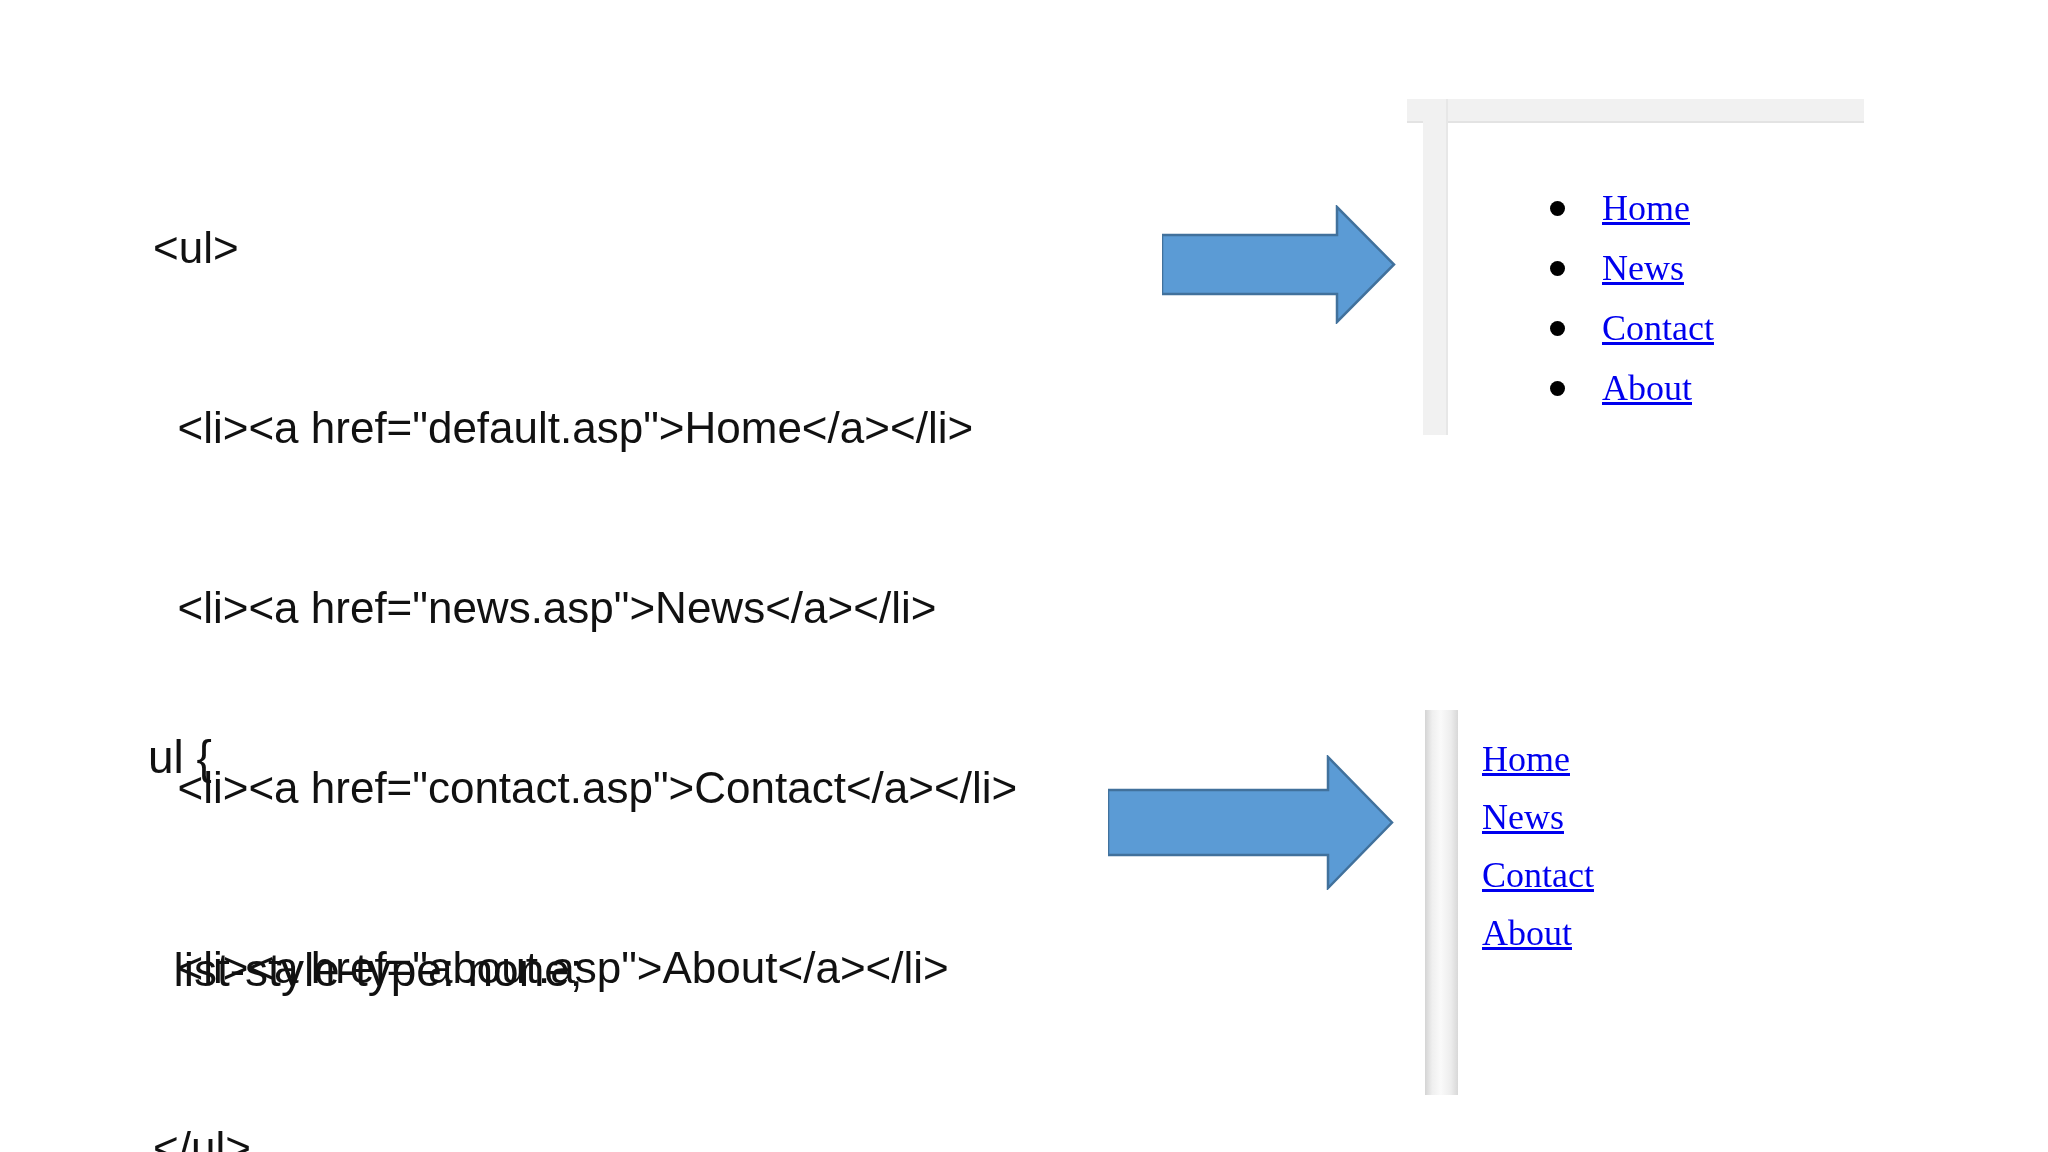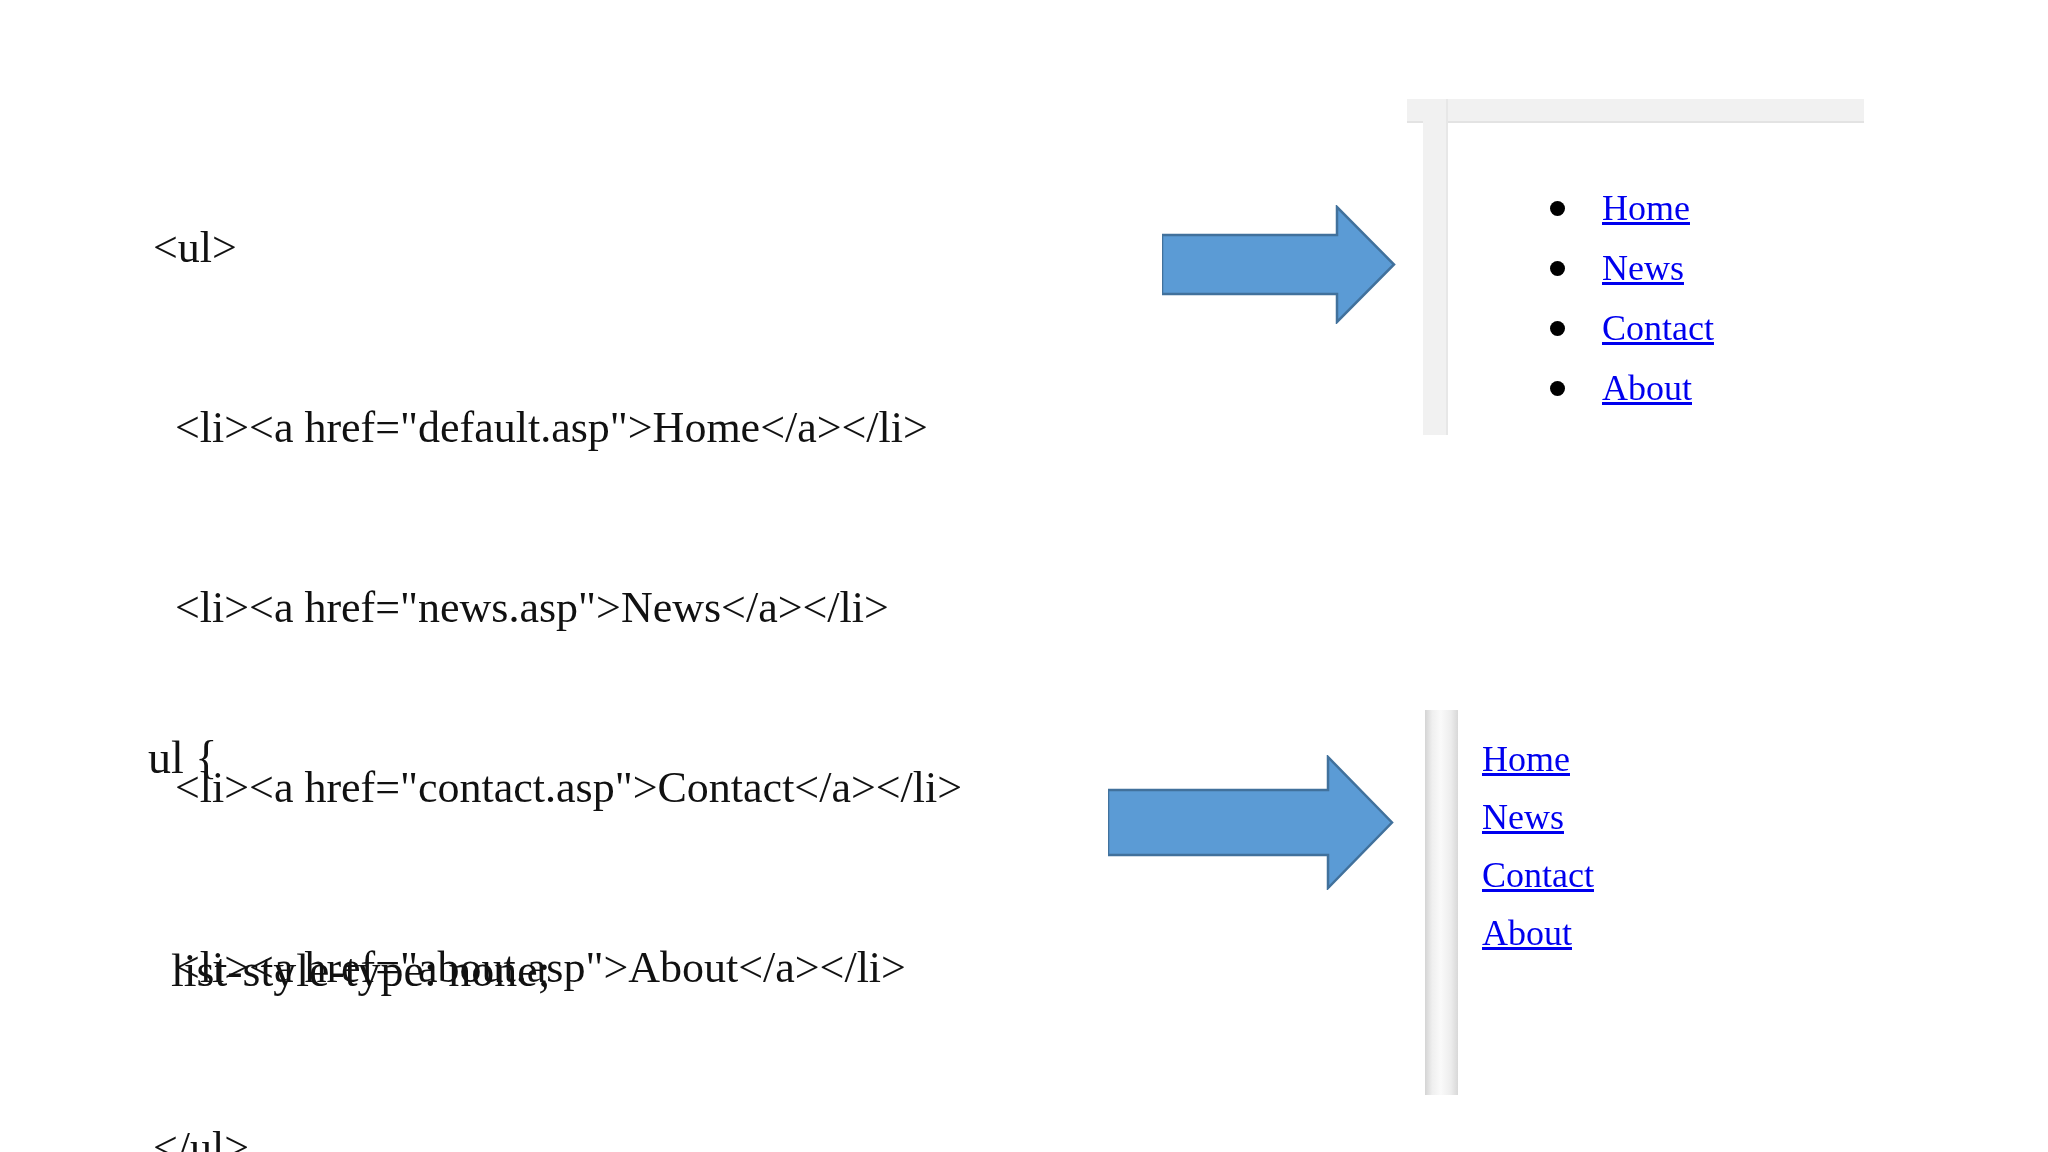--- a/index.html
+++ b/index.html
@@ -23,21 +23,21 @@
     top: 98px;
     font-size: 44px;
     line-height: 60px;
   }
   .css-code {
     left: 148px;
     top: 580px;
     font-size: 46px;
     line-height: 71px;
   }
-  .code-line { white-space: pre; font-family: Liberation Serif, serif; }
+  .code-line { white-space: pre; }
 
   
   svg.block-arrow { display: block; }
   svg.block-arrow polygon {
     stroke: #41719c;
     stroke-width: 2.5;
     stroke-linejoin: miter;
   }
   .arrow-top    { left: 1162px; top: 205px; }
   .arrow-bottom { left: 1108px; top: 755px; }

